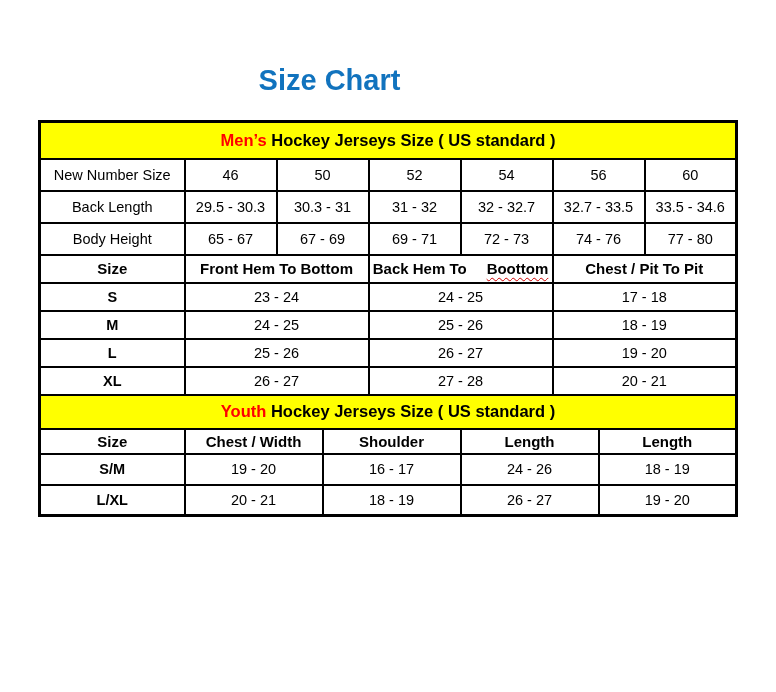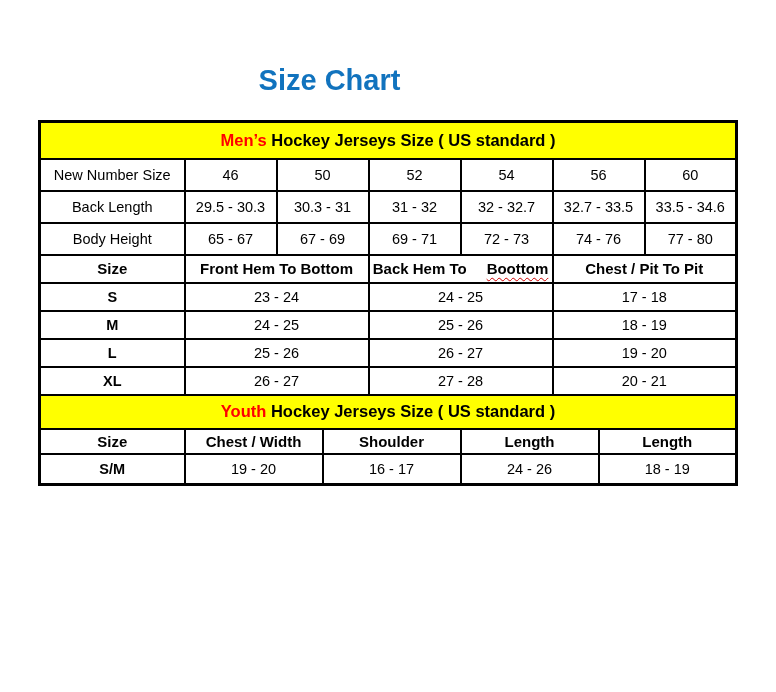--- a/index.html
+++ b/index.html
@@ -148,15 +148,22 @@
       <th colspan="3">Length</th>
       <th colspan="3">Length</th>
     </tr>
     <tr class="youth-row">
       <td class="rowlabel bold">S/M</td>
       <td colspan="3">19 - 20</td>
       <td colspan="3">16 - 17</td>
       <td colspan="3">24 - 26</td>
       <td colspan="3">18 - 19</td>
     </tr>
+    <tr class="youth-row">
+      <td class="rowlabel bold">L/XL</td>
+      <td colspan="3">20 - 21</td>
+      <td colspan="3">18 - 19</td>
+      <td colspan="3">26 - 27</td>
+      <td colspan="3">19 - 20</td>
+    </tr>
   </tbody>
     </table>
 </div>
 
 </body></html>

